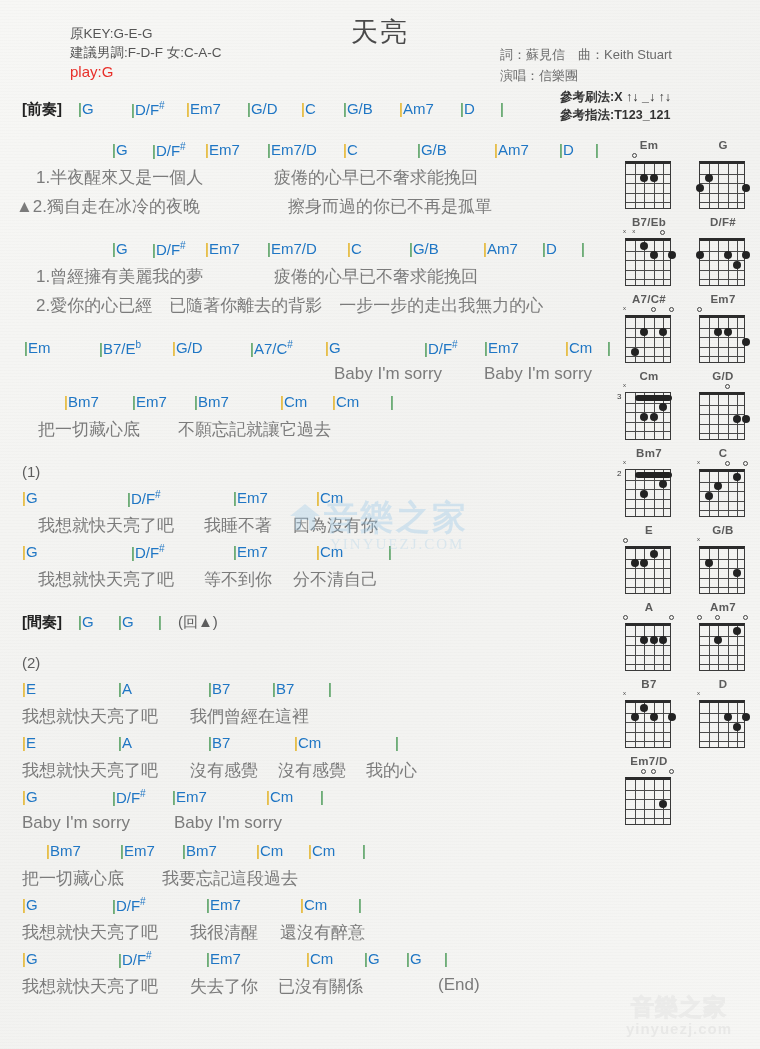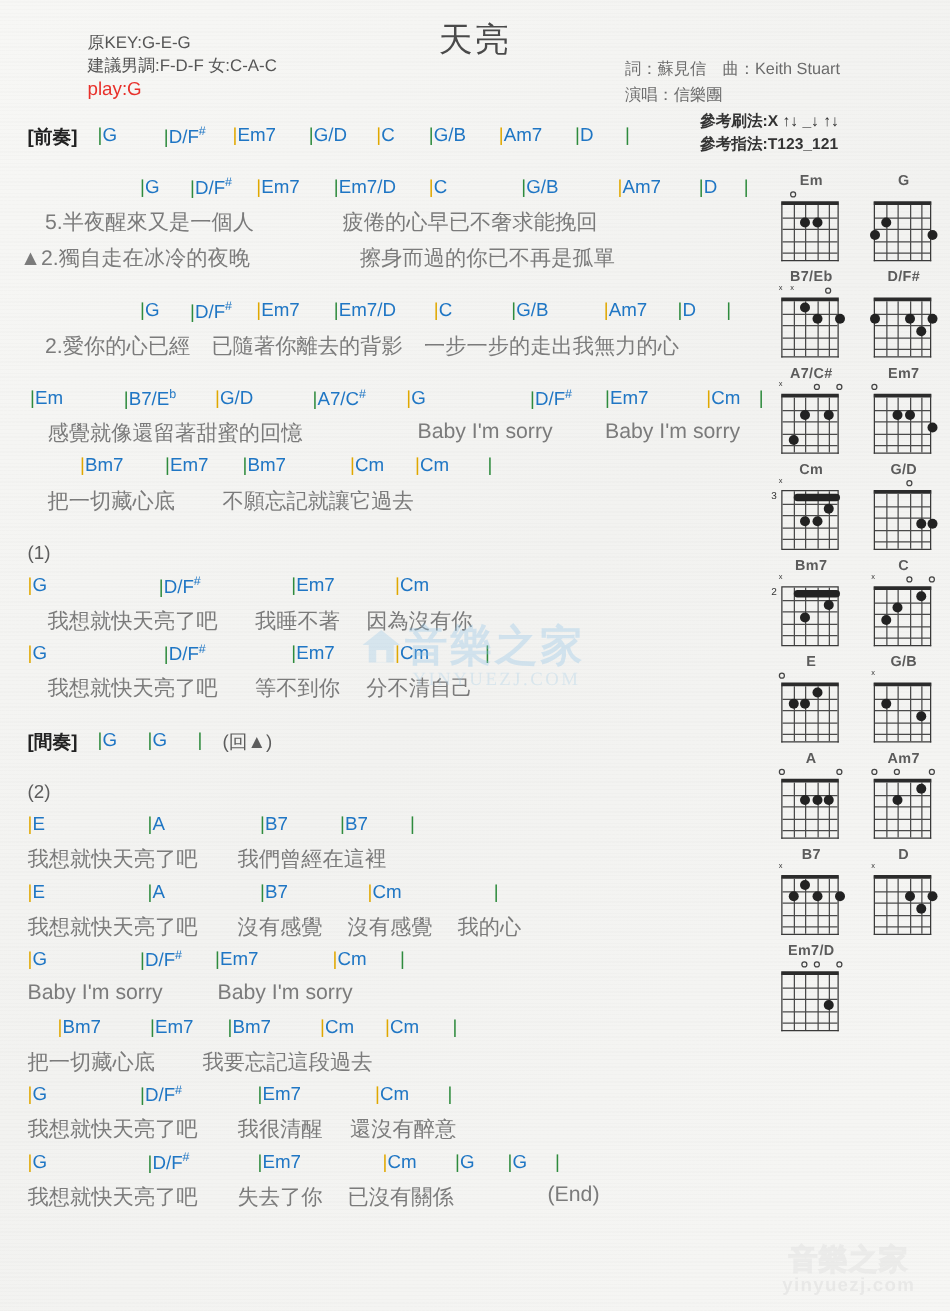--- a/index.html
+++ b/index.html
@@ -98,28 +98,29 @@
 
   <div class="strum">
     <div>參考刷法:X ↑↓ _↓ ↑↓</div>
     <div>參考指法:T123_121</div>
   </div>
 
   <div class="body" id="body">
       <div class="line chordline"><span class="sec" style="left: 22px; position: absolute;">[前奏]</span><span class="tok" style="left: 78px;"><span class="bar-g">|</span><span class="chord">G</span></span><span class="tok" style="left: 131px;"><span class="bar-g">|</span><span class="chord">D/F<sup>#</sup></span></span><span class="tok" style="left: 186px;"><span class="bar-y">|</span><span class="chord">Em7</span></span><span class="tok" style="left: 247px;"><span class="bar-g">|</span><span class="chord">G/D</span></span><span class="tok" style="left: 301px;"><span class="bar-y">|</span><span class="chord">C</span></span><span class="tok" style="left: 343px;"><span class="bar-g">|</span><span class="chord">G/B</span></span><span class="tok" style="left: 399px;"><span class="bar-y">|</span><span class="chord">Am7</span></span><span class="tok" style="left: 460px;"><span class="bar-g">|</span><span class="chord">D</span></span><span class="tok" style="left: 500px;"><span class="bar-g">|</span></span></div>
       <div class="spacer"></div>
       <div class="line chordline"><span class="tok" style="left: 112px;"><span class="bar-g">|</span><span class="chord">G</span></span><span class="tok" style="left: 152px;"><span class="bar-g">|</span><span class="chord">D/F<sup>#</sup></span></span><span class="tok" style="left: 205px;"><span class="bar-y">|</span><span class="chord">Em7</span></span><span class="tok" style="left: 267px;"><span class="bar-g">|</span><span class="chord">Em7/D</span></span><span class="tok" style="left: 343px;"><span class="bar-y">|</span><span class="chord">C</span></span><span class="tok" style="left: 417px;"><span class="bar-g">|</span><span class="chord">G/B</span></span><span class="tok" style="left: 494px;"><span class="bar-y">|</span><span class="chord">Am7</span></span><span class="tok" style="left: 559px;"><span class="bar-g">|</span><span class="chord">D</span></span><span class="tok" style="left: 595px;"><span class="bar-g">|</span></span></div>
-      <div class="line lyricline"><span class="lyr" style="left: 36px;">5.半夜醒來又是一個人</span><span class="lyr" style="left: 274px;">疲倦的心早已不奢求能挽回</span></div>
+      <div class="line lyricline"><span class="lyr" style="left: 36px;">1.半夜醒來又是一個人</span><span class="lyr" style="left: 274px;">疲倦的心早已不奢求能挽回</span></div>
       <div class="line lyricline"><span class="lyr" style="left: 16px;">▲2.獨自走在冰冷的夜晚</span><span class="lyr" style="left: 288px;">擦身而過的你已不再是孤單</span></div>
       <div class="spacer"></div>
       <div class="line chordline"><span class="tok" style="left: 112px;"><span class="bar-g">|</span><span class="chord">G</span></span><span class="tok" style="left: 152px;"><span class="bar-g">|</span><span class="chord">D/F<sup>#</sup></span></span><span class="tok" style="left: 205px;"><span class="bar-y">|</span><span class="chord">Em7</span></span><span class="tok" style="left: 267px;"><span class="bar-g">|</span><span class="chord">Em7/D</span></span><span class="tok" style="left: 347px;"><span class="bar-y">|</span><span class="chord">C</span></span><span class="tok" style="left: 409px;"><span class="bar-g">|</span><span class="chord">G/B</span></span><span class="tok" style="left: 483px;"><span class="bar-y">|</span><span class="chord">Am7</span></span><span class="tok" style="left: 542px;"><span class="bar-g">|</span><span class="chord">D</span></span><span class="tok" style="left: 581px;"><span class="bar-g">|</span></span></div>
+      <div class="line lyricline"><span class="lyr" style="left: 36px;">1.曾經擁有美麗我的夢</span><span class="lyr" style="left: 274px;">疲倦的心早已不奢求能挽回</span></div>
       <div class="line lyricline"><span class="lyr" style="left: 36px;">2.愛你的心已經　已隨著你離去的背影　一步一步的走出我無力的心</span></div>
       <div class="spacer"></div>
       <div class="line chordline"><span class="tok" style="left: 24px;"><span class="bar-g">|</span><span class="chord">Em</span></span><span class="tok" style="left: 99px;"><span class="bar-g">|</span><span class="chord">B7/E<sup>b</sup></span></span><span class="tok" style="left: 172px;"><span class="bar-y">|</span><span class="chord">G/D</span></span><span class="tok" style="left: 250px;"><span class="bar-g">|</span><span class="chord">A7/C<sup>#</sup></span></span><span class="tok" style="left: 325px;"><span class="bar-y">|</span><span class="chord">G</span></span><span class="tok" style="left: 424px;"><span class="bar-g">|</span><span class="chord">D/F<sup>#</sup></span></span><span class="tok" style="left: 484px;"><span class="bar-g">|</span><span class="chord">Em7</span></span><span class="tok" style="left: 565px;"><span class="bar-y">|</span><span class="chord">Cm</span></span><span class="tok" style="left: 607px;"><span class="bar-g">|</span></span></div>
-      <div class="line lyricline"><span class="lyr" style="left: 38px;">感覺就像還留著甜蜜的回憶</span><span class="lyr" style="left: 334px;">Baby I'm sorry</span><span class="lyr" style="left: 484px;">Baby I'm sorry</span></div>
+      <div class="line lyricline"><span class="lyr" style="left: 334px;">Baby I'm sorry</span><span class="lyr" style="left: 484px;">Baby I'm sorry</span></div>
       <div class="line chordline"><span class="tok" style="left: 64px;"><span class="bar-y">|</span><span class="chord">Bm7</span></span><span class="tok" style="left: 132px;"><span class="bar-g">|</span><span class="chord">Em7</span></span><span class="tok" style="left: 194px;"><span class="bar-g">|</span><span class="chord">Bm7</span></span><span class="tok" style="left: 280px;"><span class="bar-y">|</span><span class="chord">Cm</span></span><span class="tok" style="left: 332px;"><span class="bar-y">|</span><span class="chord">Cm</span></span><span class="tok" style="left: 390px;"><span class="bar-g">|</span></span></div>
       <div class="line lyricline"><span class="lyr" style="left: 38px;">把一切藏心底</span><span class="lyr" style="left: 178px;">不願忘記就讓它過去</span></div>
       <div class="spacer"></div>
       <div class="line"><span class="tag" style="left: 22px;">(1)</span></div>
       <div class="line chordline"><span class="tok" style="left: 22px;"><span class="bar-y">|</span><span class="chord">G</span></span><span class="tok" style="left: 127px;"><span class="bar-g">|</span><span class="chord">D/F<sup>#</sup></span></span><span class="tok" style="left: 233px;"><span class="bar-g">|</span><span class="chord">Em7</span></span><span class="tok" style="left: 316px;"><span class="bar-y">|</span><span class="chord">Cm</span></span></div>
       <div class="line lyricline"><span class="lyr" style="left: 38px;">我想就快天亮了吧</span><span class="lyr" style="left: 204px;">我睡不著</span><span class="lyr" style="left: 293px;">因為沒有你</span></div>
       <div class="line chordline"><span class="tok" style="left: 22px;"><span class="bar-y">|</span><span class="chord">G</span></span><span class="tok" style="left: 131px;"><span class="bar-g">|</span><span class="chord">D/F<sup>#</sup></span></span><span class="tok" style="left: 233px;"><span class="bar-g">|</span><span class="chord">Em7</span></span><span class="tok" style="left: 316px;"><span class="bar-y">|</span><span class="chord">Cm</span></span><span class="tok" style="left: 388px;"><span class="bar-g">|</span></span></div>
       <div class="line lyricline"><span class="lyr" style="left: 38px;">我想就快天亮了吧</span><span class="lyr" style="left: 204px;">等不到你</span><span class="lyr" style="left: 293px;">分不清自己</span></div>
       <div class="spacer"></div>
       <div class="line chordline"><span class="sec" style="left: 22px; position: absolute;">[間奏]</span><span class="tok" style="left: 78px;"><span class="bar-g">|</span><span class="chord">G</span></span><span class="tok" style="left: 118px;"><span class="bar-g">|</span><span class="chord">G</span></span><span class="tok" style="left: 158px;"><span class="bar-g">|</span></span><span class="tag" style="left: 178px;">(回▲)</span></div>

